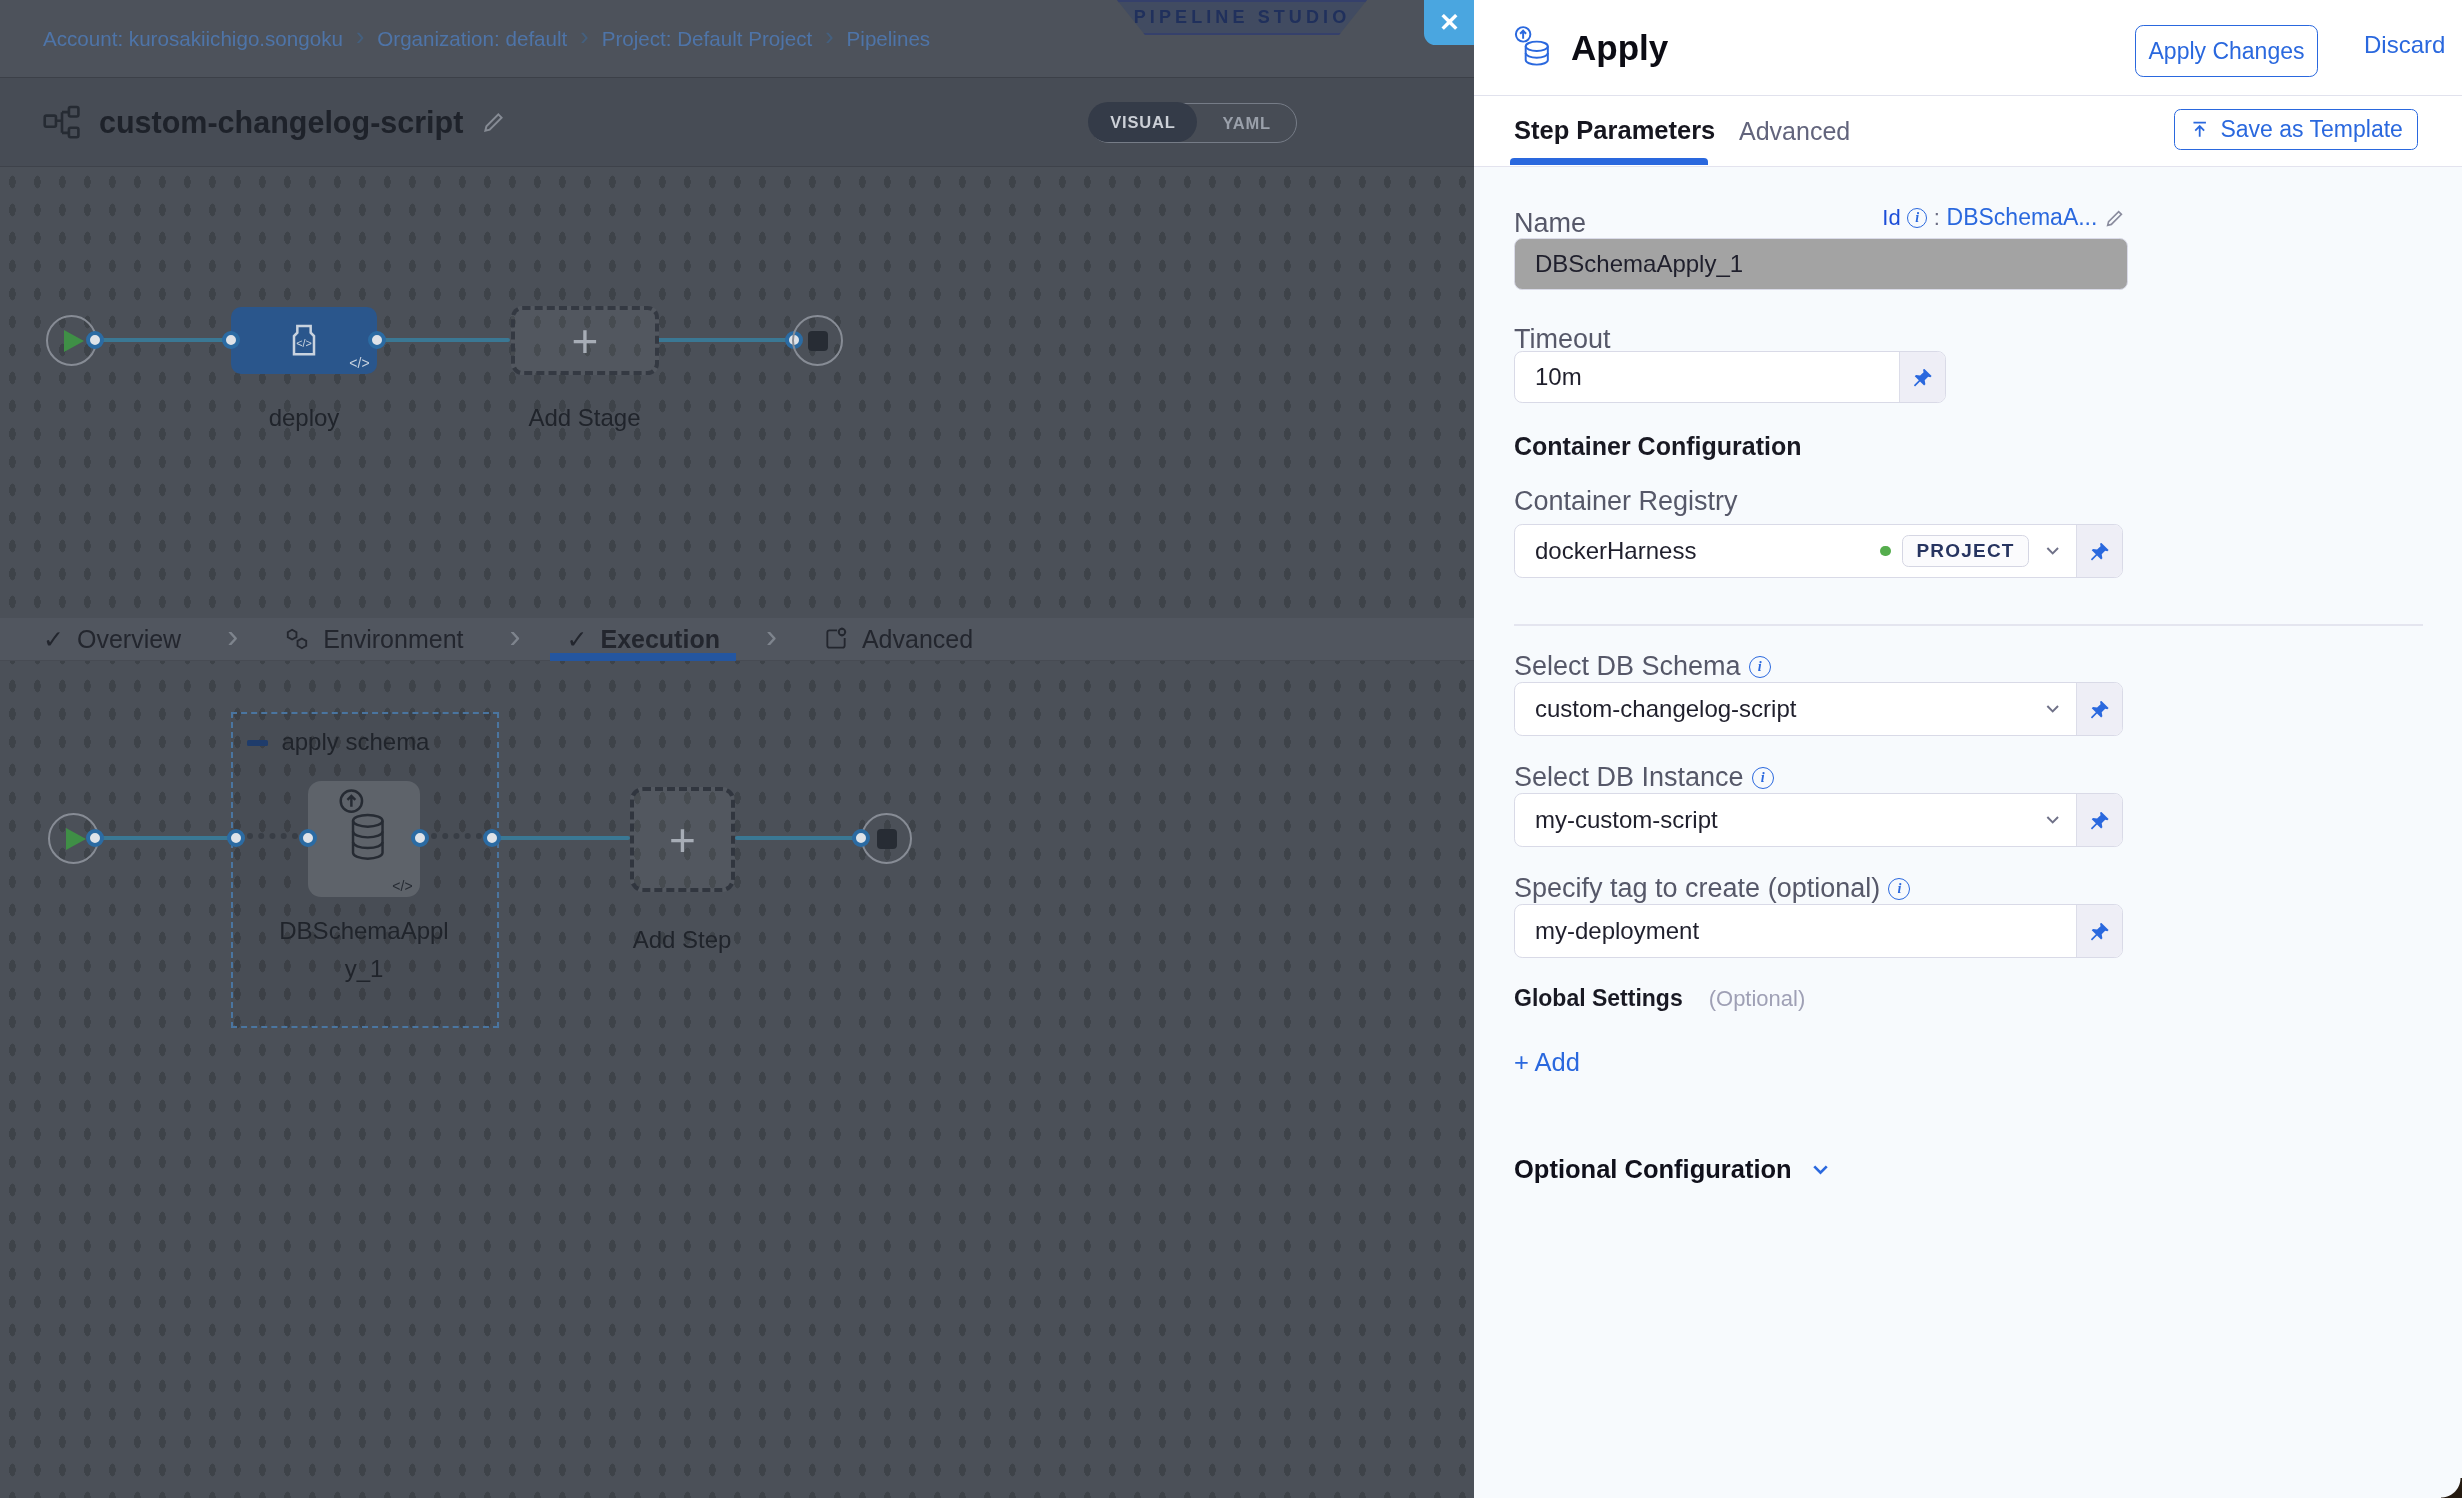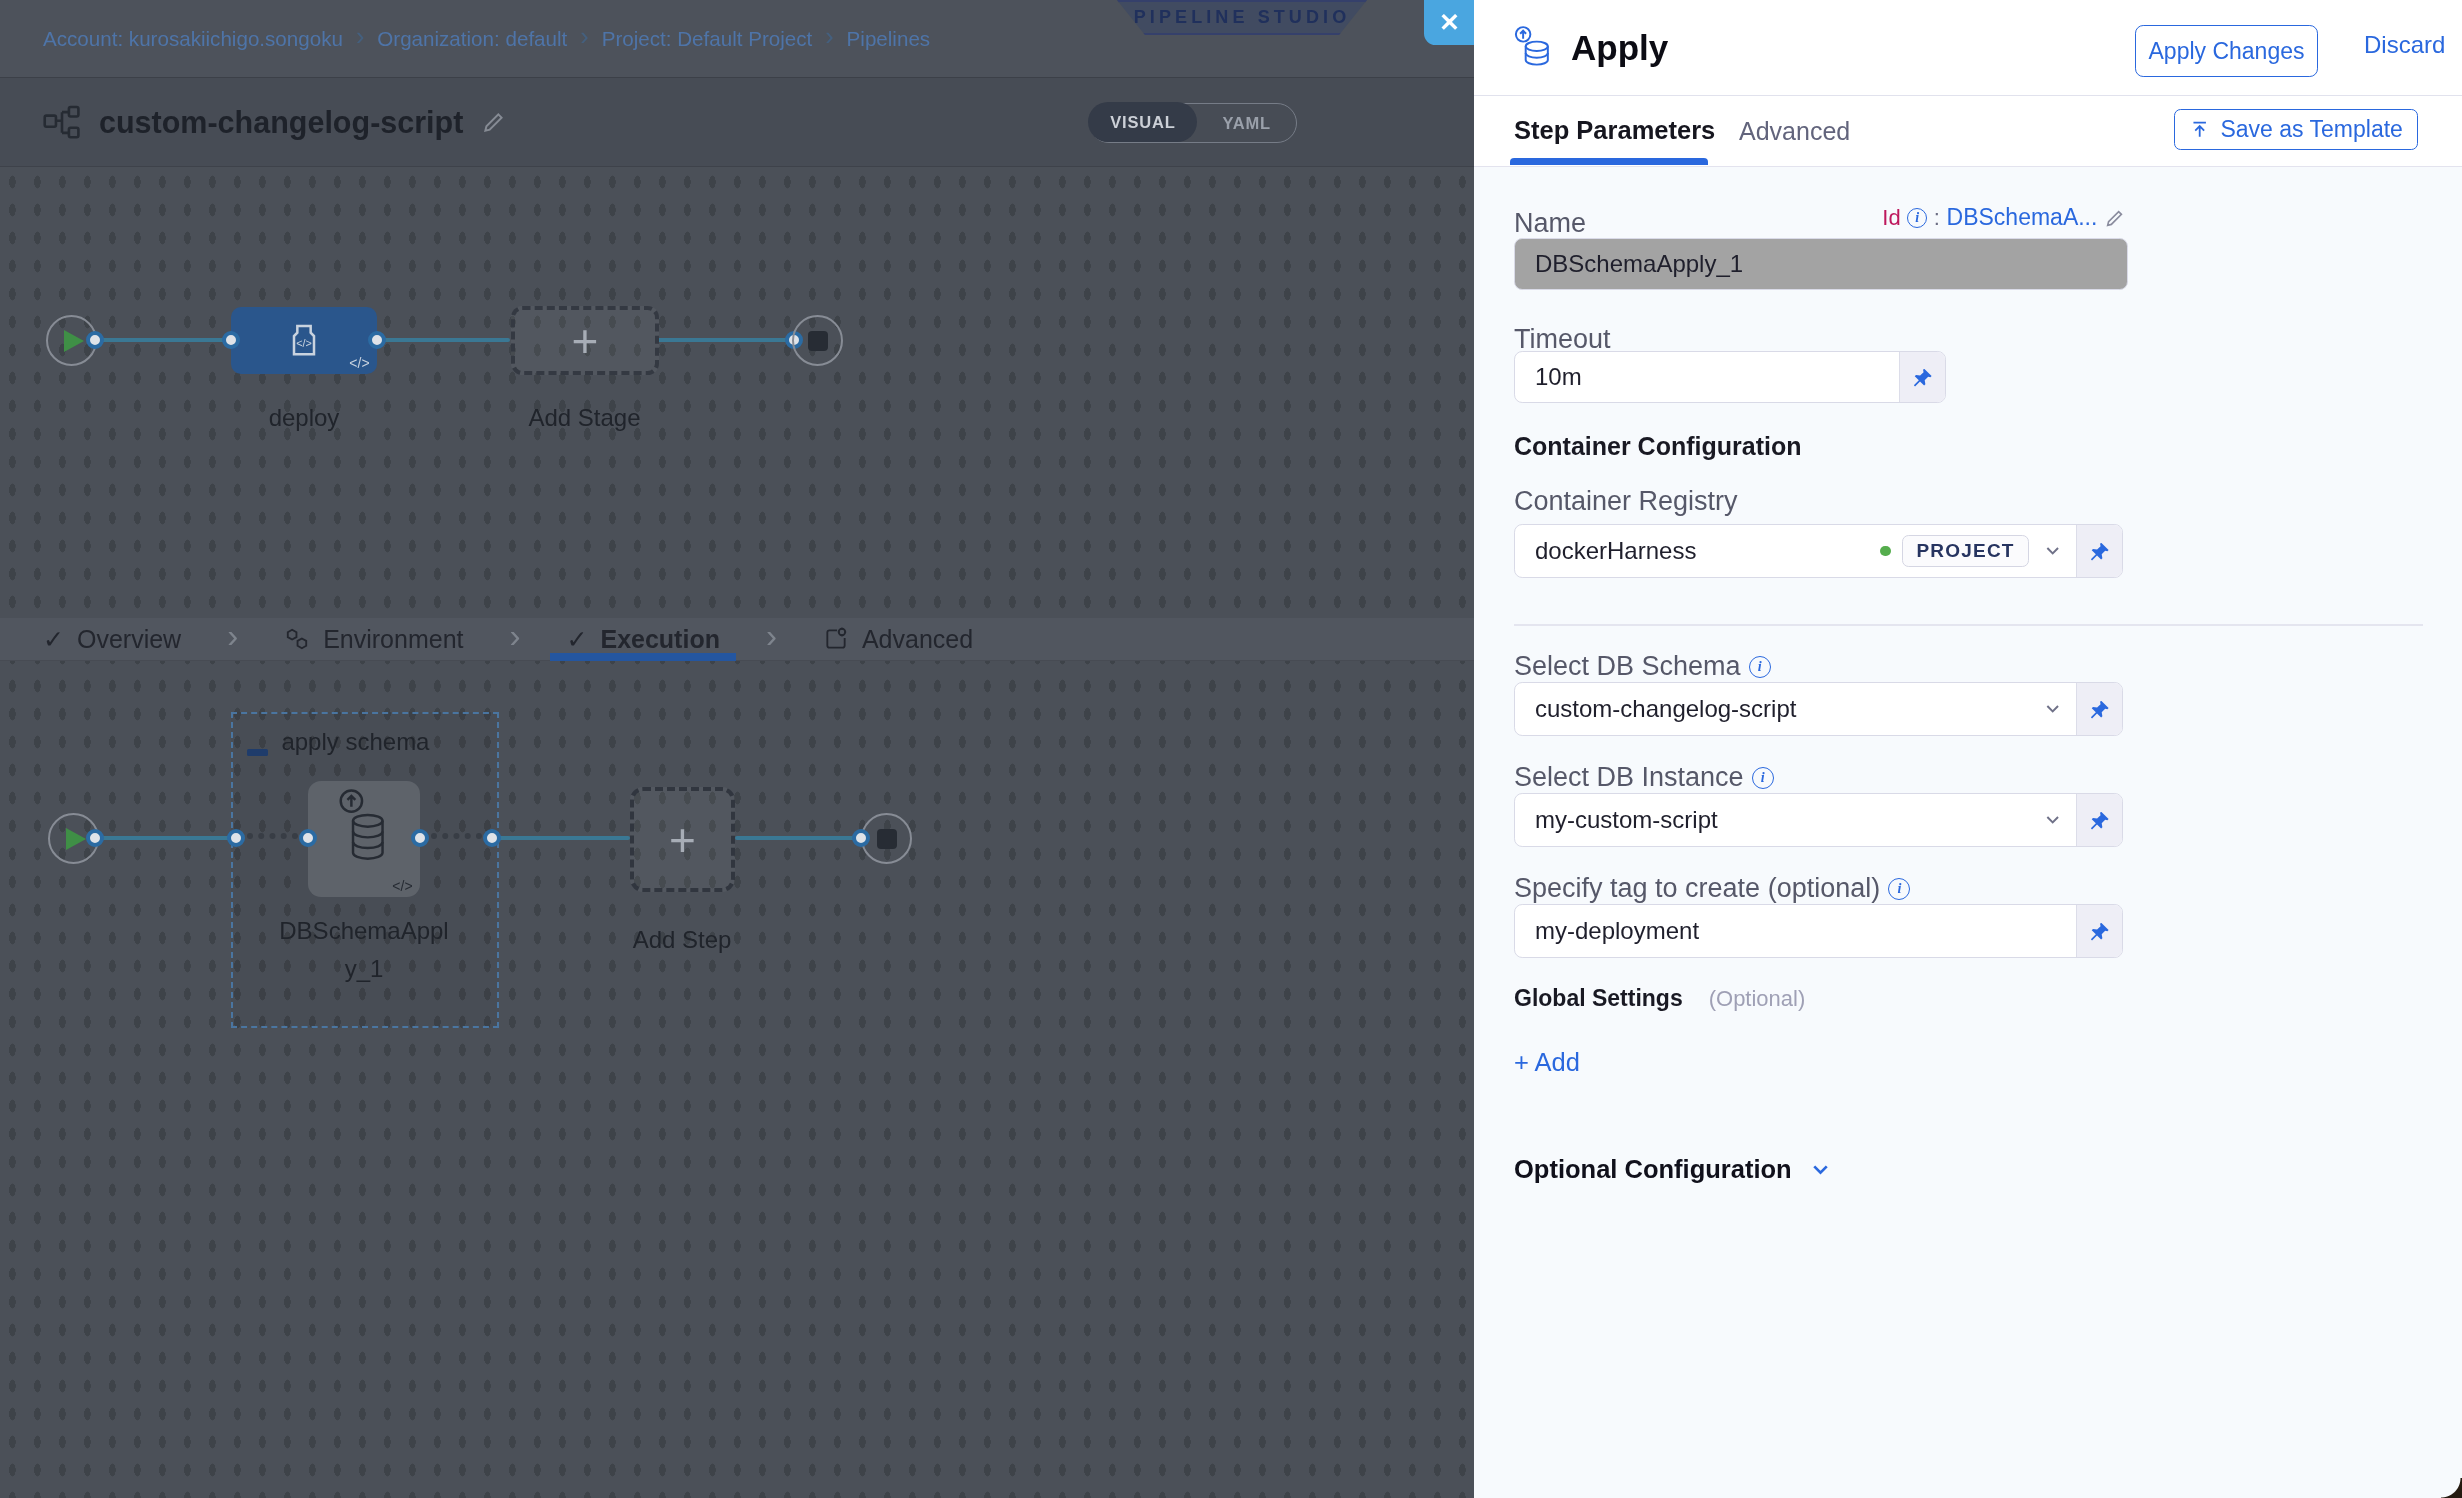--- a/index.html
+++ b/index.html
@@ -52,21 +52,21 @@
 
   .tab-bar { position:absolute; left:0; top:618px; width:1474px; height:43px; background:#51565f;
     border-bottom:1.6px solid rgba(0,0,0,0.12); display:flex; align-items:center; padding-left:43px; }
   .stage-tab { position:relative; height:43px; display:flex; align-items:center; gap:13px; font-size:25px; color:#23262e; }
   .stage-tab .check { font-size:25px; color:#23262e; }
   .stage-tab.active::after { content:''; position:absolute; left:-16.5px; right:-16.5px; bottom:0; height:7.4px; background:#2456a0; }
   .tab-sep { font-size:33px; color:#7e848d; margin:0 46px; font-weight:300; margin-top:-6.6px; }
 
   .group-box { position:absolute; left:231px; top:712px; width:268px; height:316px;
     border:2.5px dashed #4a75a0; background:rgba(0,0,0,0.03); }
-  .group-label { position:absolute; left:247px; top:728px; display:flex; gap:13px; align-items:flex-end; }
+  .group-label { position:absolute; left:247px; top:728px; display:flex; gap:13px; align-items:flex-start; }
   .minus-ico { width:21.4px; height:6.6px; background:#1f3c6b; border-radius:1.6px; margin-top:11.5px; }
   .group-label-text { font-size:24px; color:#20242b; }
   .step-card { position:absolute; left:308px; top:781px; width:112px; height:116px; background:#5e636a; border-radius:13px; }
   .step-card svg { position:absolute; left:25px; top:6.6px; }
   .step-card .code-badge { color:#262b33; }
 
   .close-btn { position:absolute; left:1424px; top:0; width:51px; height:45px; background:#4aa6e0;
     border-radius:0 0 0 11.5px; display:flex; align-items:center; justify-content:center;
     color:#ffffff; font-size:25px; font-weight:bold; cursor:pointer; }
 
@@ -275,21 +275,21 @@
       <div class="btn-outline" style="left:700px; top:13px; width:244px; height:41px; gap:10px; border-radius:6.6px;">
         <svg width="21.4" height="21.4" viewBox="0 0 24 24" fill="none" stroke="#2a68de" stroke-width="2">
           <path d="M5 4h14 M12 8v12 M7 13l5-5 5 5"></path>
         </svg>
         <span>Save as Template</span>
       </div>
     </div>
 
     <div class="form-label" style="left:40px; top:208px;">Name</div>
     <div class="label-row" style="right:336px; top:204px; gap:6.6px;">
-      <span style="font-size:22px; color:#be185d;">Id</span>
+      <span style="font-size:22px; color:#1d4ed8;">Id</span>
       <span class="info-ico" style="width:20px;height:20px;">i</span>
       <span style="font-size:22px; color:#6c6e84;">:</span>
       <span style="font-size:23px; color:#2a68de;">DBSchemaA...</span>
       <span style="display:flex;">
         <svg width="22" height="22" viewBox="0 0 24 24" fill="none" stroke="#8a8c9e" stroke-width="1.8">
           <path d="M4 20l1-4L16 5l3 3L8 19l-4 1z"></path>
         </svg>
       </span>
     </div>
     <input class="text-input" style="left: 40px; top: 238px; width: 614px; height: 52px;" value="DBSchemaApply_1">

